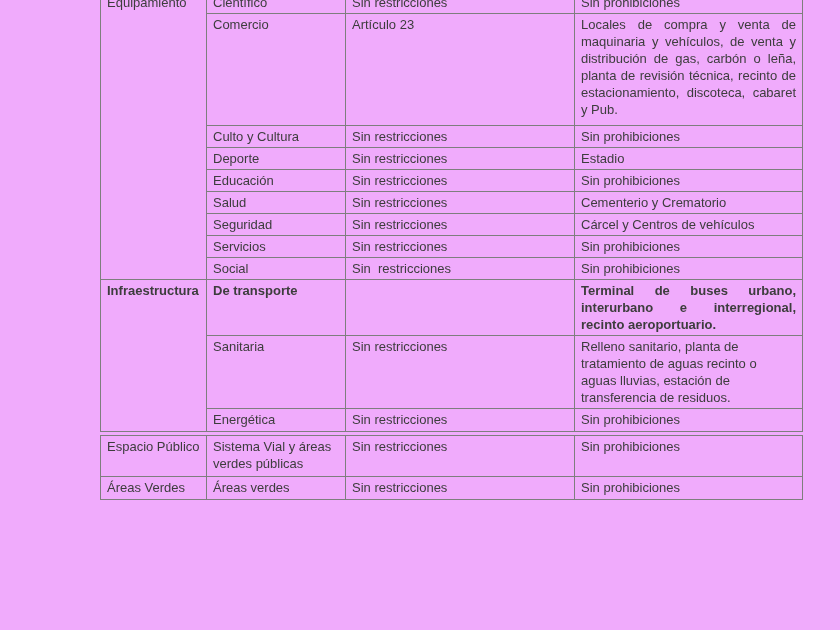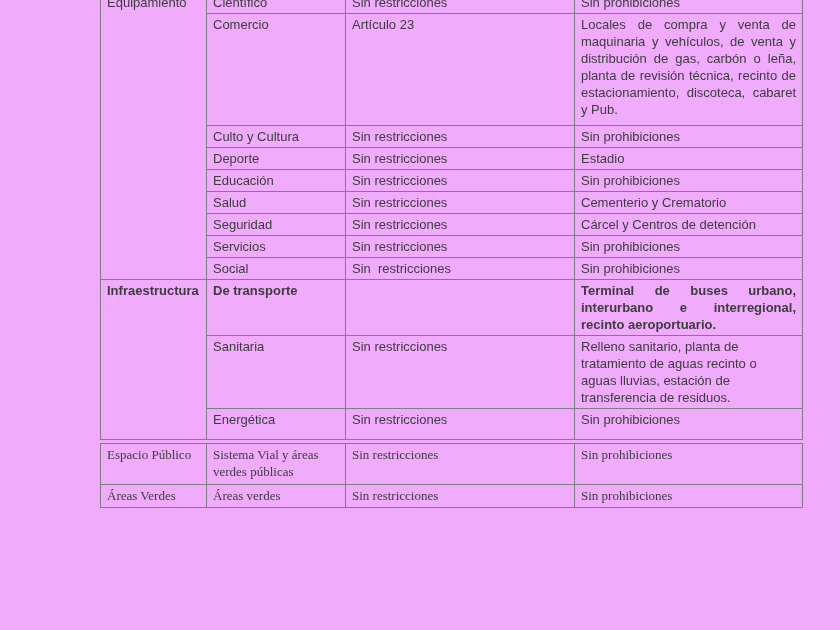--- a/index.html
+++ b/index.html
@@ -36,23 +36,23 @@
   }
   td.justify{
     white-space:normal;
     text-align:justify;
   }
   tr.h22{height:22px;}
   tr.h112{height:112px;}
   tr.h21{height:21px;}
   tr.h56{height:56px;font-weight:bold;}
   tr.h72{height:72px;}
-  tr.h31{height:31px;}
-  tr.h41{height:41px;font-family:Liberation Serif, serif;}
-  tr.h23{height:23px;font-family:Liberation Serif, serif;}
+  tr.h31{height:23px;}
+  tr.h41{height:41px;}
+  tr.h23{height:23px;}
 </style>
 </head>
 <body>
 
 <div class="stage">
   <div class="table-wrap">
 
     <table class="doc-table">
       <colgroup>
         <col style="width:106px">
@@ -88,21 +88,21 @@
         <td>Sin prohibiciones</td>
       </tr>
       <tr class="h21">
         <td>Salud</td>
         <td>Sin restricciones</td>
         <td>Cementerio y Crematorio</td>
       </tr>
       <tr class="h21">
         <td>Seguridad</td>
         <td>Sin restricciones</td>
-        <td>Cárcel y Centros de detención</td>
+        <td>Cárcel y Centros de vehículos</td>
       </tr>
       <tr class="h21">
         <td>Servicios</td>
         <td>Sin restricciones</td>
         <td>Sin prohibiciones</td>
       </tr>
       <tr class="h22">
         <td>Social</td>
         <td>Sin  restricciones</td>
         <td>Sin prohibiciones</td>

